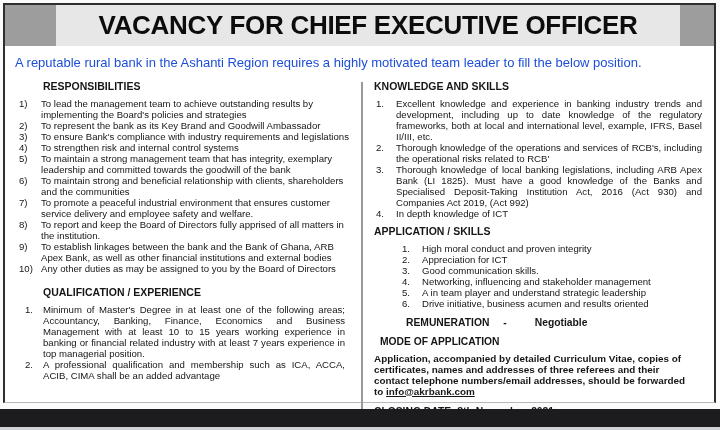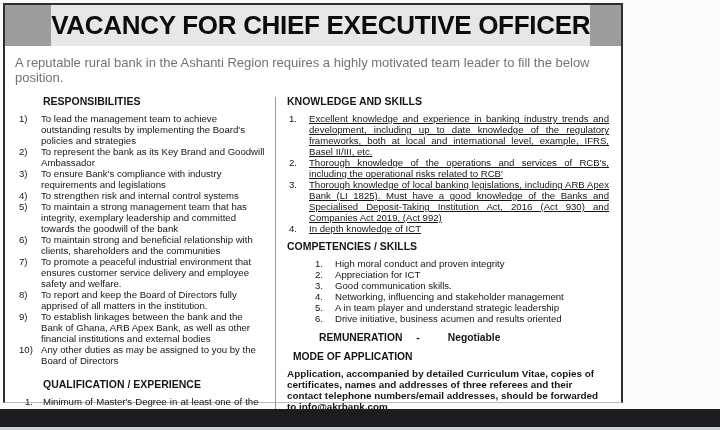--- a/index.html
+++ b/index.html
@@ -1,55 +1,55 @@
 <!DOCTYPE html>
 <html><head>
 <meta charset="utf-8">
 <style>
   html,body{margin:0;padding:0;}
   .page{
     position:relative;width:720px;height:430px;background:#fbfbfb;
     font-family:"Liberation Sans", sans-serif;color:#161616;overflow:hidden;
   }
   .frame{
-    position:absolute;left:3px;top:3px;width:620px;height:400px;
+    position:absolute;left:3px;top:3px;width:713px;height:400px;
     box-sizing:border-box;background:#ffffff;
     border:2px solid #2e2e2e;border-bottom:1px solid #b9b9b9;
   }
   
   .header-band{display:flex;height:41px;}
   .gray-block{background:#9d9d9d;}
   .gray-block.left{width:51px;}
   .gray-block.right{width:34px;}
   .title-box{flex:1;background:#e7e7e7;display:flex;align-items:center;justify-content:center;}
   .title-box h1{
     margin:0;font-size:26px;font-weight:bold;color:#0c0c0c;letter-spacing:-0.3px;white-space:nowrap;
   }
   
-  .intro{margin:9px 12px 0 10px;font-size:13px;color:#737373;}
+  .intro{margin:9px 12px 0 10px;font-size:13px;color:#1d4ed8;}
   
   .cols{display:flex;align-items:stretch;margin:10px 8px 0 10px;}
   .col-left{width:344px;box-sizing:border-box;}
   .divider{width:2px;background:#9a9a9a;margin:2px 4px 0 2px;}
   .col-right{flex:1;box-sizing:border-box;padding-left:7px;padding-right:4px;}
   .sec-heading{font-size:10.5px;font-weight:bold;margin:0 0 6px 0;}
   .sec-heading.indent{margin-left:28px;}
   .list{font-size:9.6px;line-height:11px;}
   .row{display:flex;}
   .row .n{flex:none;}
   .row .t{flex:1;}
   
   .resp-list .n{width:26px;padding-left:4px;box-sizing:border-box;}
   .resp-list .t{padding-right:8px;}
   .qual-sec{margin-top:12px;}
   .qual-list .n{width:28px;padding-left:10px;box-sizing:border-box;}
   .qual-list .t{text-align:justify;padding-right:14px;}
   
   .know-list .n{width:22px;padding-left:2px;box-sizing:border-box;}
-  .know-list .t{text-align:justify;text-decoration:underline;}
+  .know-list .t{text-align:justify;}
   .comp-sec{margin-top:6px;}
   .comp-list{margin-left:28px;}
   .comp-list .n{width:20px;box-sizing:border-box;}
   
   .remun{margin-top:8px;font-size:10.3px;font-weight:bold;display:flex;padding-left:32px;}
   .remun .dash{margin:0 14px 0 14px;}
   .remun .value{margin-left:14px;}
   .mode-heading{margin-top:8px;font-size:10.3px;font-weight:bold;padding-left:6px;}
   .mode-para{margin-top:7px;font-size:9.9px;font-weight:bold;line-height:10.9px;width:322px;}
   .mode-email{text-decoration:underline;}
@@ -169,21 +169,21 @@
               <span class="t">Thorough knowledge of local banking legislations, including ARB Apex Bank (LI 1825). Must have a good knowledge of the Banks and Specialised Deposit-Taking Institution Act, 2016 (Act 930) and Companies Act 2019, (Act 992)</span>
             </div>
 
             <div class="row">
               <span class="n">4.</span>
               <span class="t">In depth knowledge of ICT</span>
             </div>
           </div>
 
         <div class="comp-sec">
-          <div class="sec-heading">COMPETENCIES / SKILLS</div>
+          <div class="sec-heading">APPLICATION / SKILLS</div>
           <div class="list comp-list">
 
               <div class="row">
                 <span class="n">1.</span>
                 <span class="t">High moral conduct and proven integrity</span>
               </div>
 
               <div class="row">
                 <span class="n">2.</span>
                 <span class="t">Appreciation for ICT</span>

